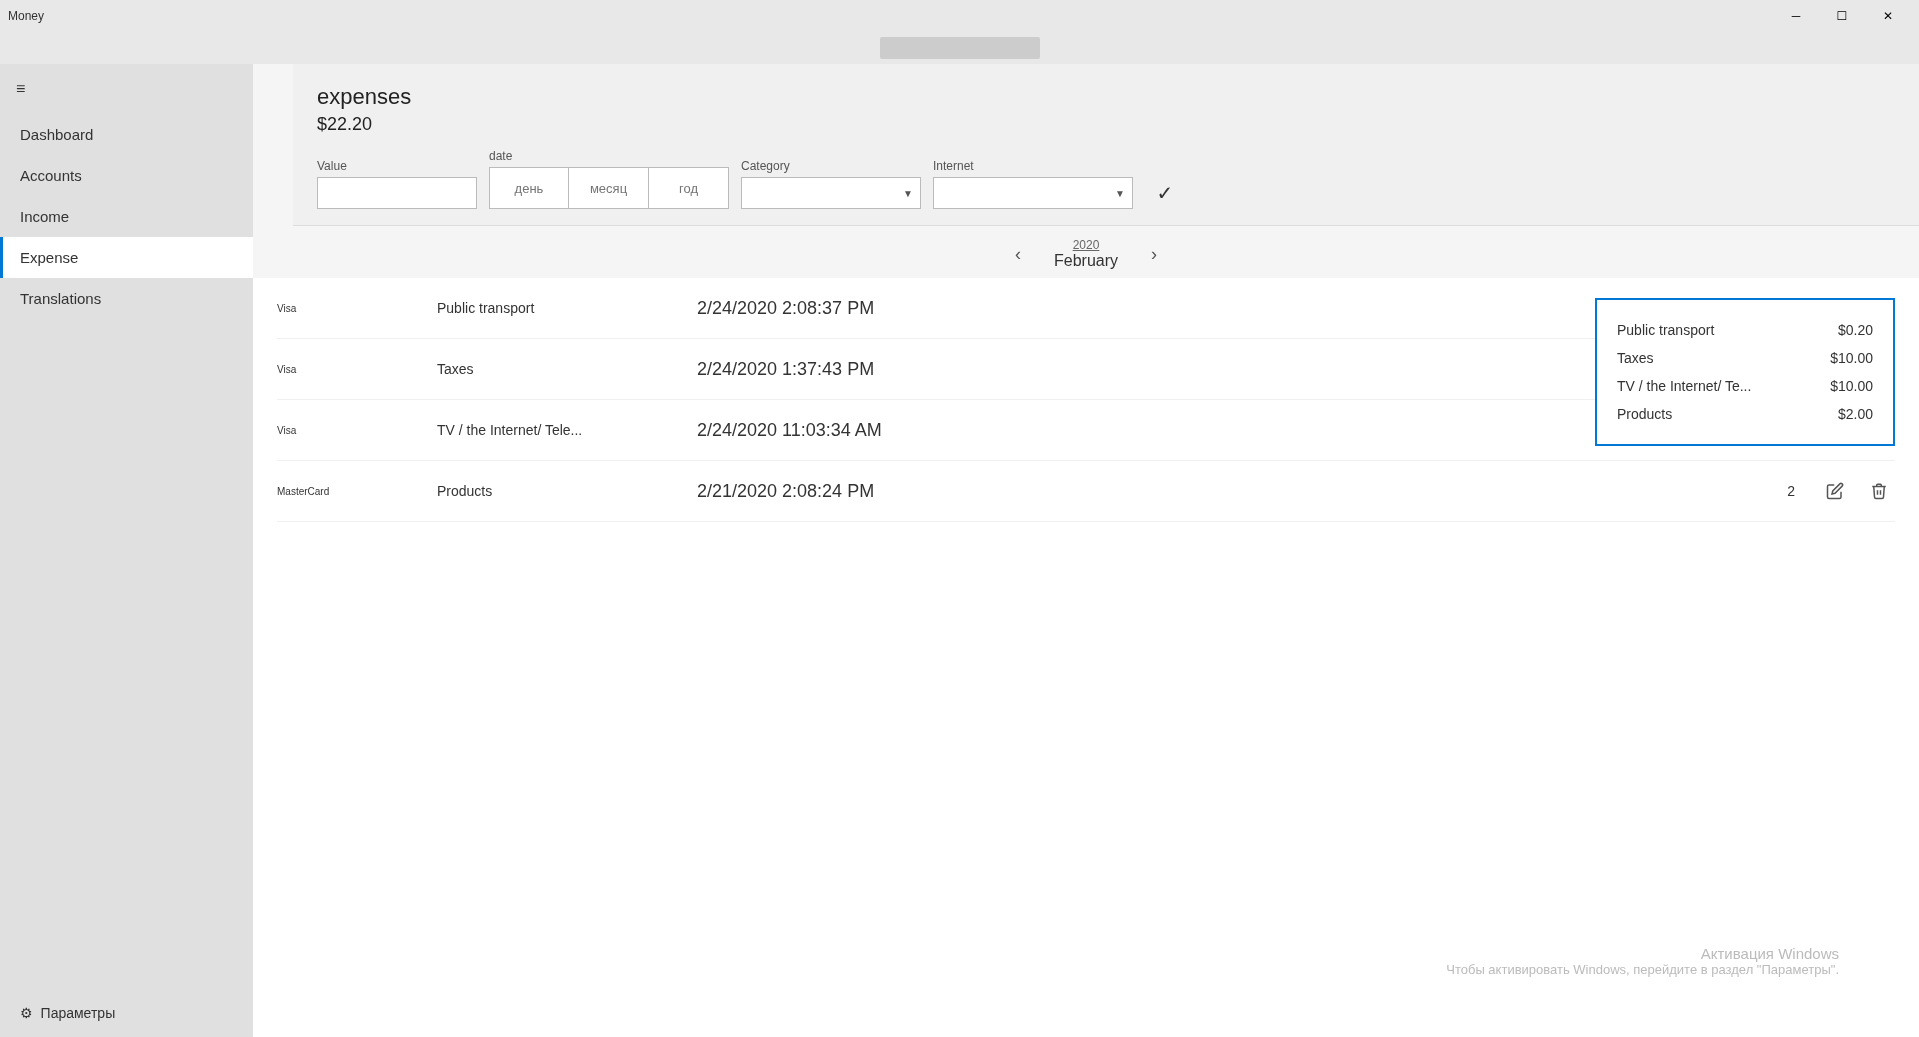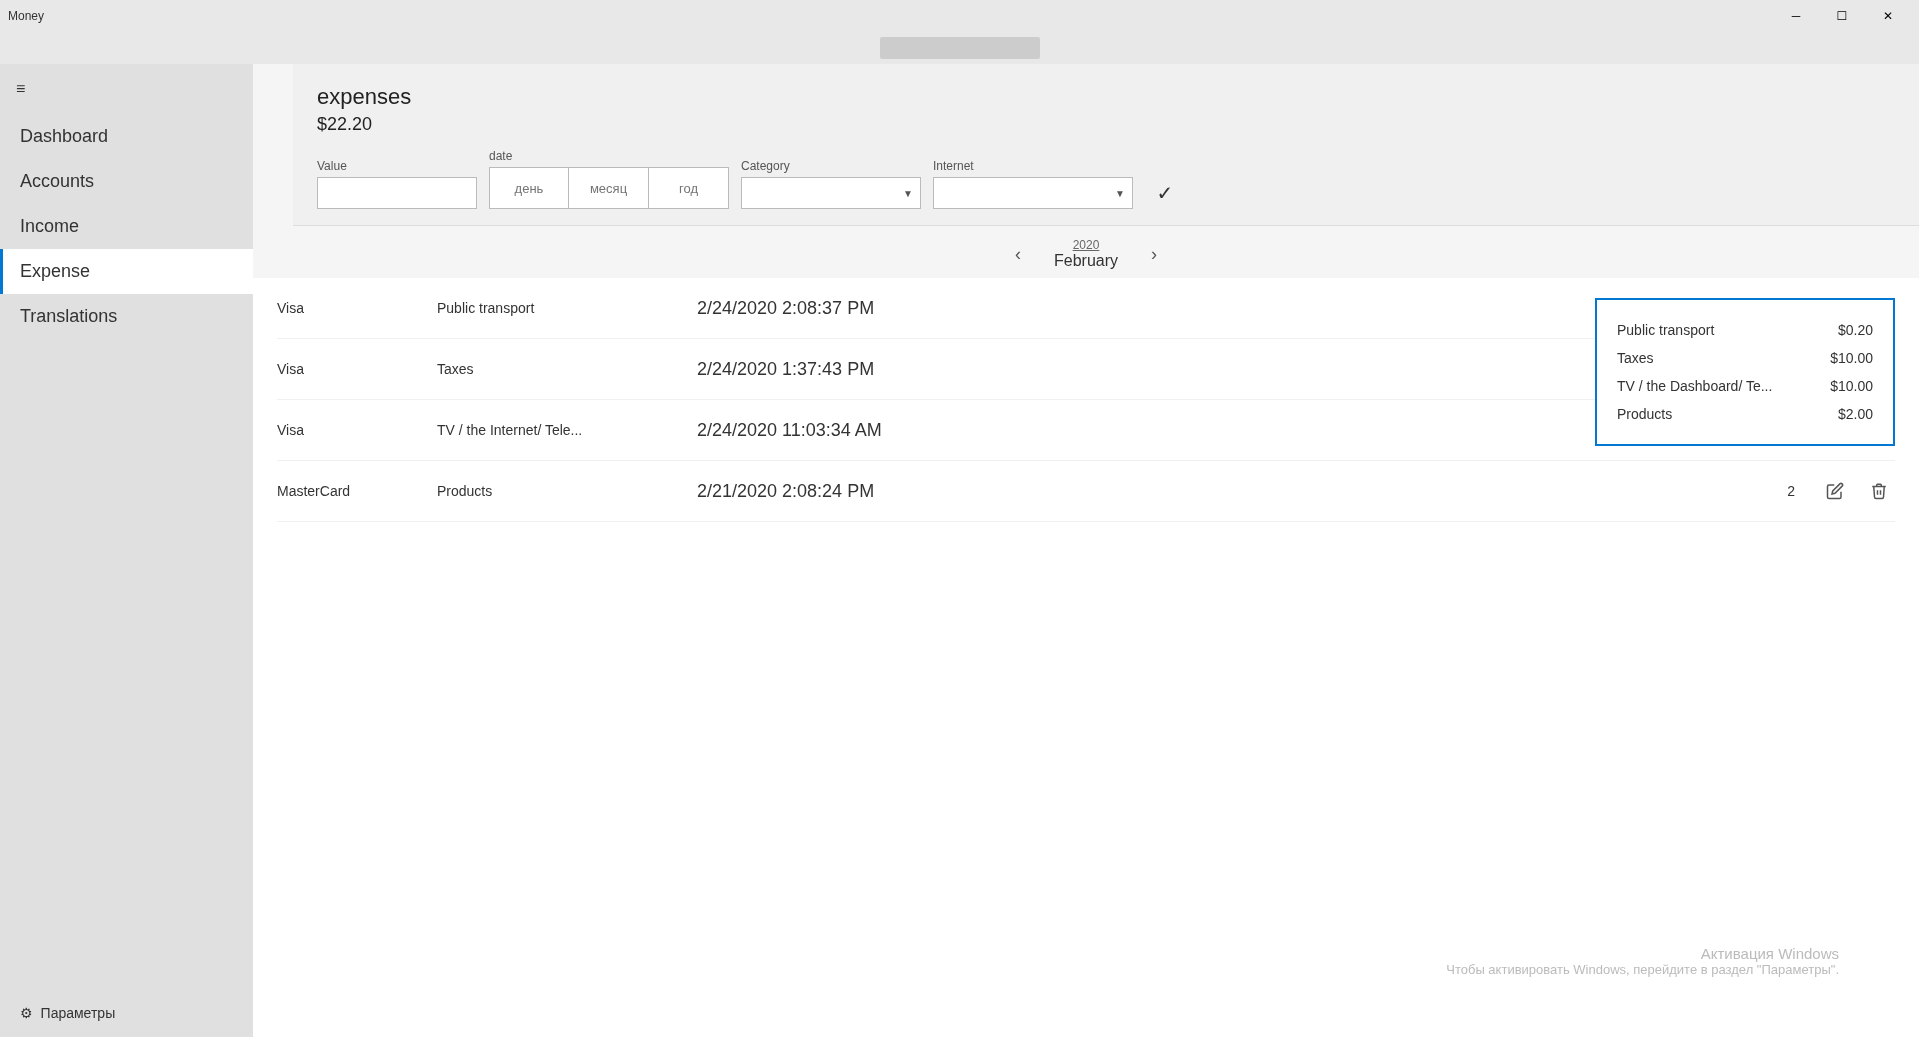--- a/index.html
+++ b/index.html
@@ -71,21 +71,21 @@
       padding-top: 8px;
     }
     .hamburger {
       padding: 8px 16px 16px;
       cursor: pointer;
       font-size: 16px;
       color: #333;
     }
     .nav-item {
       padding: 12px 20px;
-      font-size: 18px;
+      font-size: 15px;
       color: #333;
       cursor: pointer;
       display: flex;
       align-items: center;
     }
     .nav-item.active {
       background: white;
       font-weight: 500;
       border-left: 3px solid #0078d4;
       padding-left: 17px;
@@ -246,21 +246,21 @@
     }
     .transaction-row {
       display: flex;
       align-items: center;
       padding: 14px 0;
       border-bottom: 1px solid #f0f0f0;
       gap: 0;
     }
     .tx-account {
       width: 160px;
-      font-size: 14px;
+      font-size: 10px;
       color: #333;
     }
     .tx-category {
       width: 260px;
       font-size: 14px;
       color: #333;
     }
     .tx-date {
       flex: 1;
       font-size: 18px;
@@ -509,21 +509,21 @@
 
         <div class="summary-row">
       <span class="summary-category">Public transport</span>
       <span class="summary-amount">$0.20</span>
     </div>
             <div class="summary-row">
       <span class="summary-category">Taxes</span>
       <span class="summary-amount">$10.00</span>
     </div>
             <div class="summary-row">
-      <span class="summary-category">TV / the Dashboard/ Te...</span>
+      <span class="summary-category">TV / the Internet/ Te...</span>
       <span class="summary-amount">$10.00</span>
     </div>
             <div class="summary-row">
       <span class="summary-category">Products</span>
       <span class="summary-amount">$2.00</span>
     </div>
           </div>
       </div>
 
       <div class="activation-watermark">

